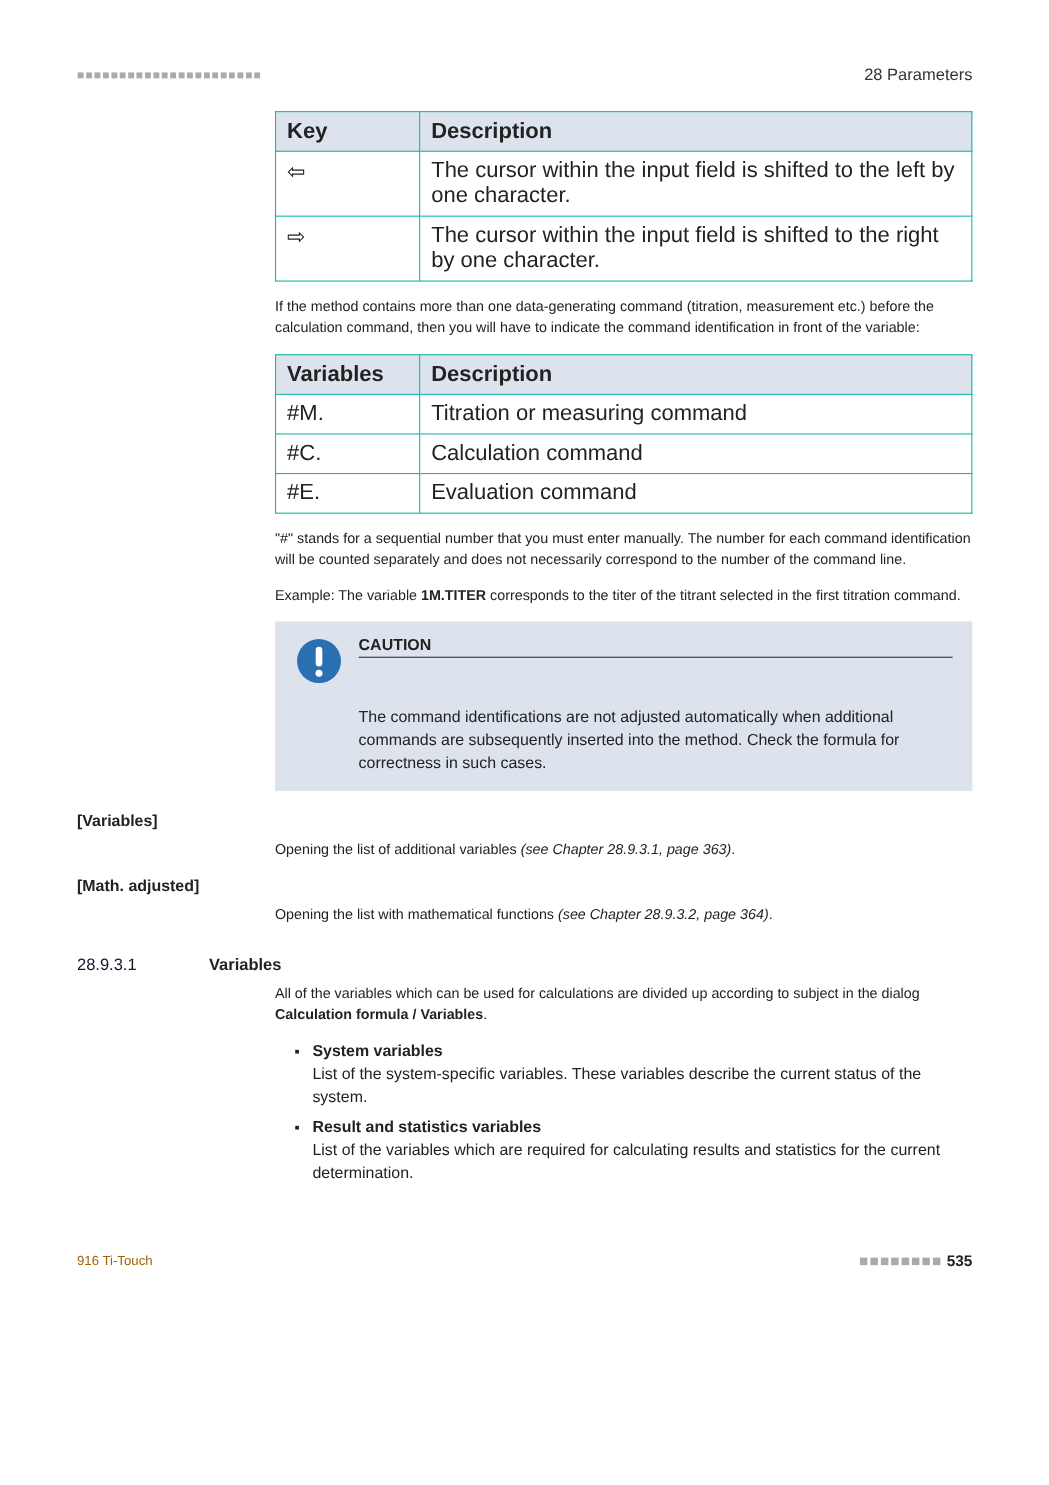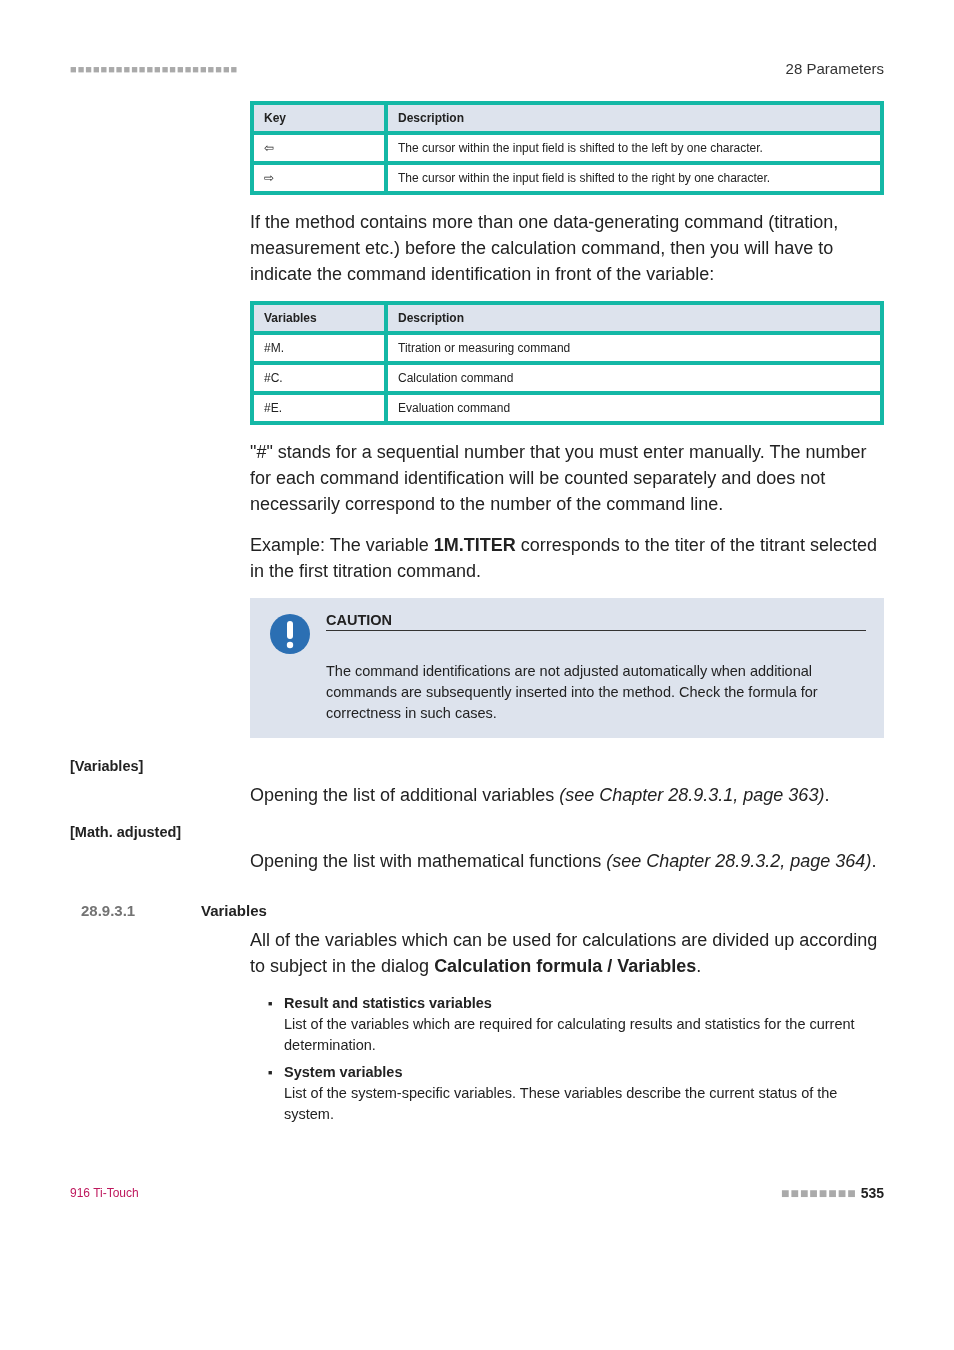--- a/index.html
+++ b/index.html
@@ -32,35 +32,35 @@
   }
   .content {
     margin-left: 180px;
   }
   table.info {
     border-collapse: collapse;
     width: 100%;
     margin-bottom: 14px;
   }
   table.info th, table.info td {
-    border: 4px solid #14b8a6;
+    border: 1px solid #14b8a6;
     padding: 6px 10px;
     text-align: left;
     vertical-align: top;
-    font-size: 12px;
+    font-size: 20px;
   }
   table.info th {
     background: #dde3ed;
     font-weight: bold;
   }
   table.info .keycol {
     width: 110px;
   }
   p.body {
-    font-size: 18px;
+    font-size: 13px;
     line-height: 1.45;
     margin: 8px 0 14px 0;
   }
   .caution-box {
     background: #dde3ed;
     padding: 14px 18px 14px 18px;
     margin: 12px 0 20px 0;
     display: flex;
     align-items: flex-start;
     gap: 14px;
@@ -70,21 +70,21 @@
     height: 44px;
   }
   .caution-content {
     flex: 1;
   }
   .caution-title {
     font-weight: bold;
     font-size: 14.5px;
     border-bottom: 1px solid #333;
     padding-bottom: 2px;
-    margin-bottom: 30px;
+    margin-bottom: 44px;
     display: block;
   }
   .caution-text {
     font-size: 14.5px;
     line-height: 1.45;
   }
   .left-label {
     font-weight: bold;
     font-size: 14.5px;
     margin-top: 16px;
@@ -92,26 +92,25 @@
     margin-left: 0;
   }
   .section-row {
     display: flex;
     align-items: baseline;
     gap: 30px;
     margin-top: 28px;
     margin-bottom: 8px;
   }
   .section-num {
-    font-weight: bold;
+    font-weight: normal;
     font-size: 15px;
-    color: #737373;
+    color: #0f172a;
     width: 90px;
     flex: 0 0 auto;
-    margin-left: 11px;
   }
   .section-title {
     font-weight: bold;
     font-size: 15px;
   }
   ul.bullets {
     list-style: none;
     padding-left: 18px;
     margin: 6px 0;
   }
@@ -132,21 +131,21 @@
   }
   .bold { font-weight: bold; margin-top: 20px; }
   .italic { font-style: italic; }
   .footer {
     display: flex;
     justify-content: space-between;
     align-items: center;
     margin-top: 60px;
     font-size: 12px;
   }
-  .footer-left { color: #be185d; }
+  .footer-left { color: #a16207; }
   .footer-right {
     font-weight: bold;
     font-size: 14px;
   }
   .arrow-cell {
     font-size: 14px;
   }
   .foot-squares {
     color: #aaa;
     letter-spacing: 1px;
@@ -246,26 +245,26 @@
     <span class="section-num">28.9.3.1</span>
     <span class="section-title">Variables</span>
   </div>
 
   <div class="content">
     <p class="body">
       <span>All of the variables which can be used for calculations are divided up according to subject in the dialog </span><span class="bold">Calculation formula / Variables</span><span>.</span>
     </p>
     <ul class="bullets">
       <li>
+        <span class="bold">System variables</span><br>
+        <span>List of the system-specific variables. These variables describe the current status of the system.</span>
+      </li>
+      <li>
         <span class="bold">Result and statistics variables</span><br>
         <span>List of the variables which are required for calculating results and statistics for the current determination.</span>
-      </li>
-      <li>
-        <span class="bold">System variables</span><br>
-        <span>List of the system-specific variables. These variables describe the current status of the system.</span>
       </li>
     </ul>
   </div>
 
   <div class="footer">
     <span class="footer-left">916 Ti-Touch</span>
     <span class="footer-right">
       <span class="foot-squares">■■■■■■■■</span><span>535</span>
     </span>
   </div>

